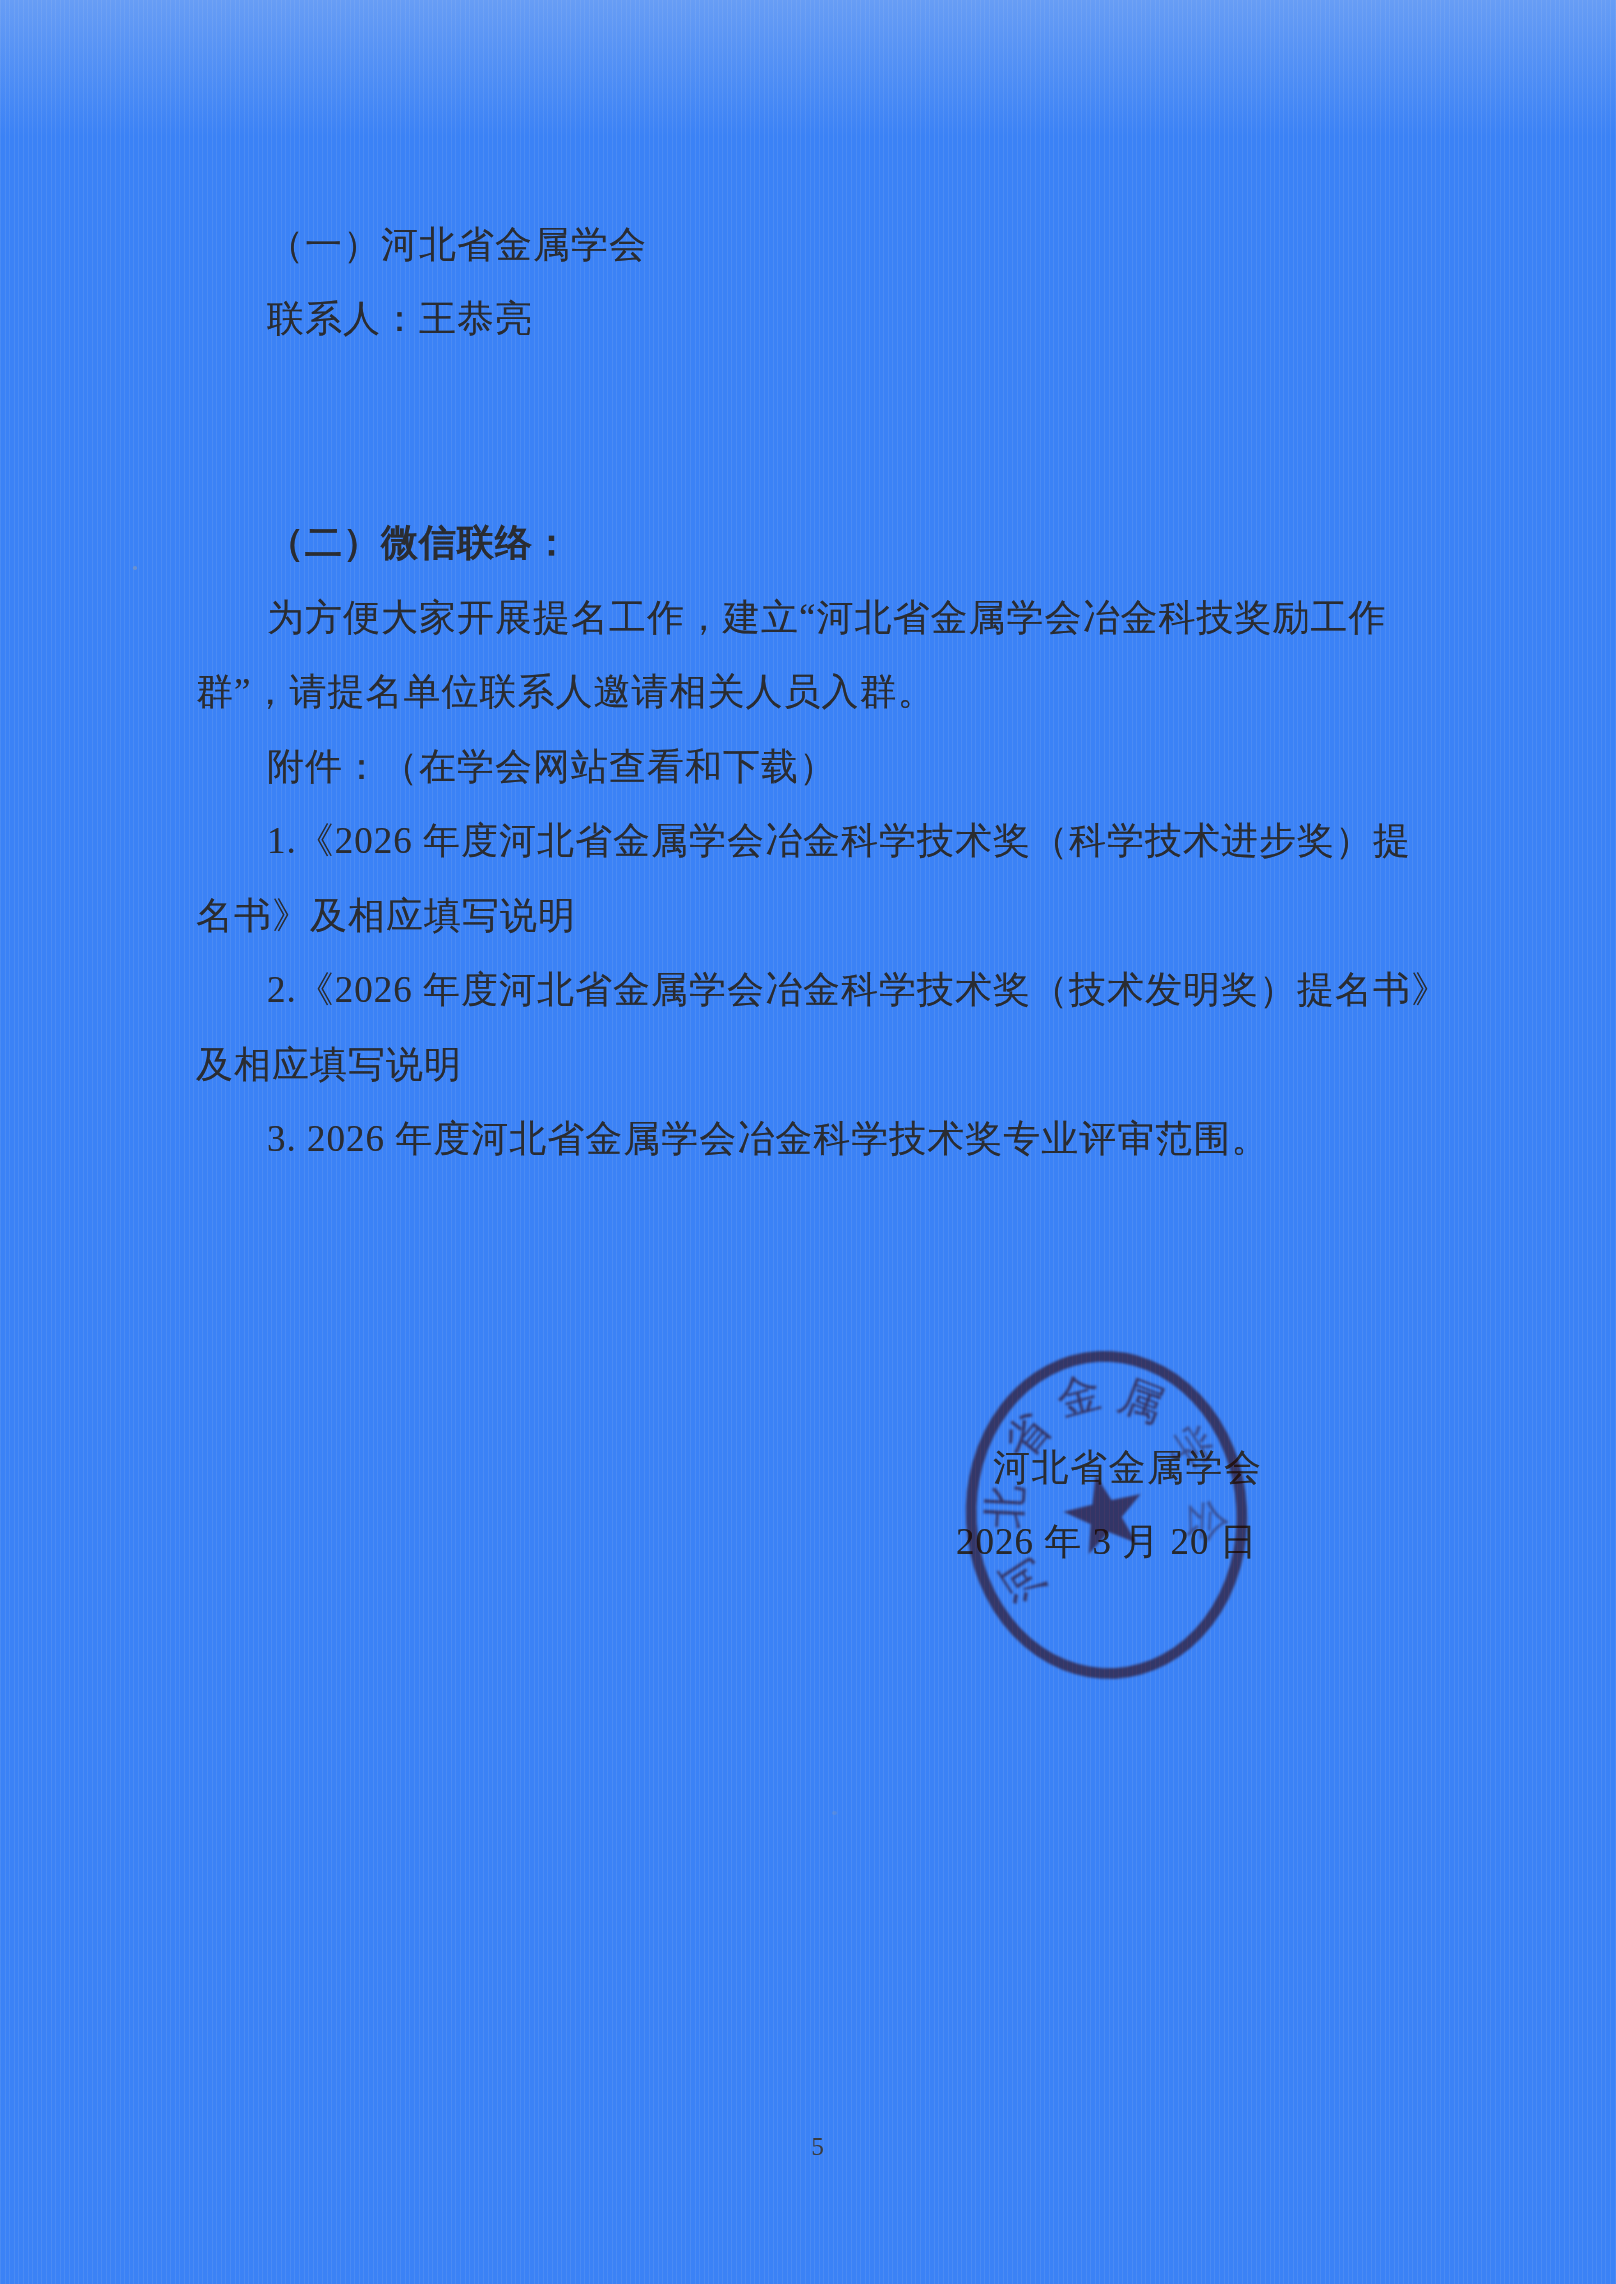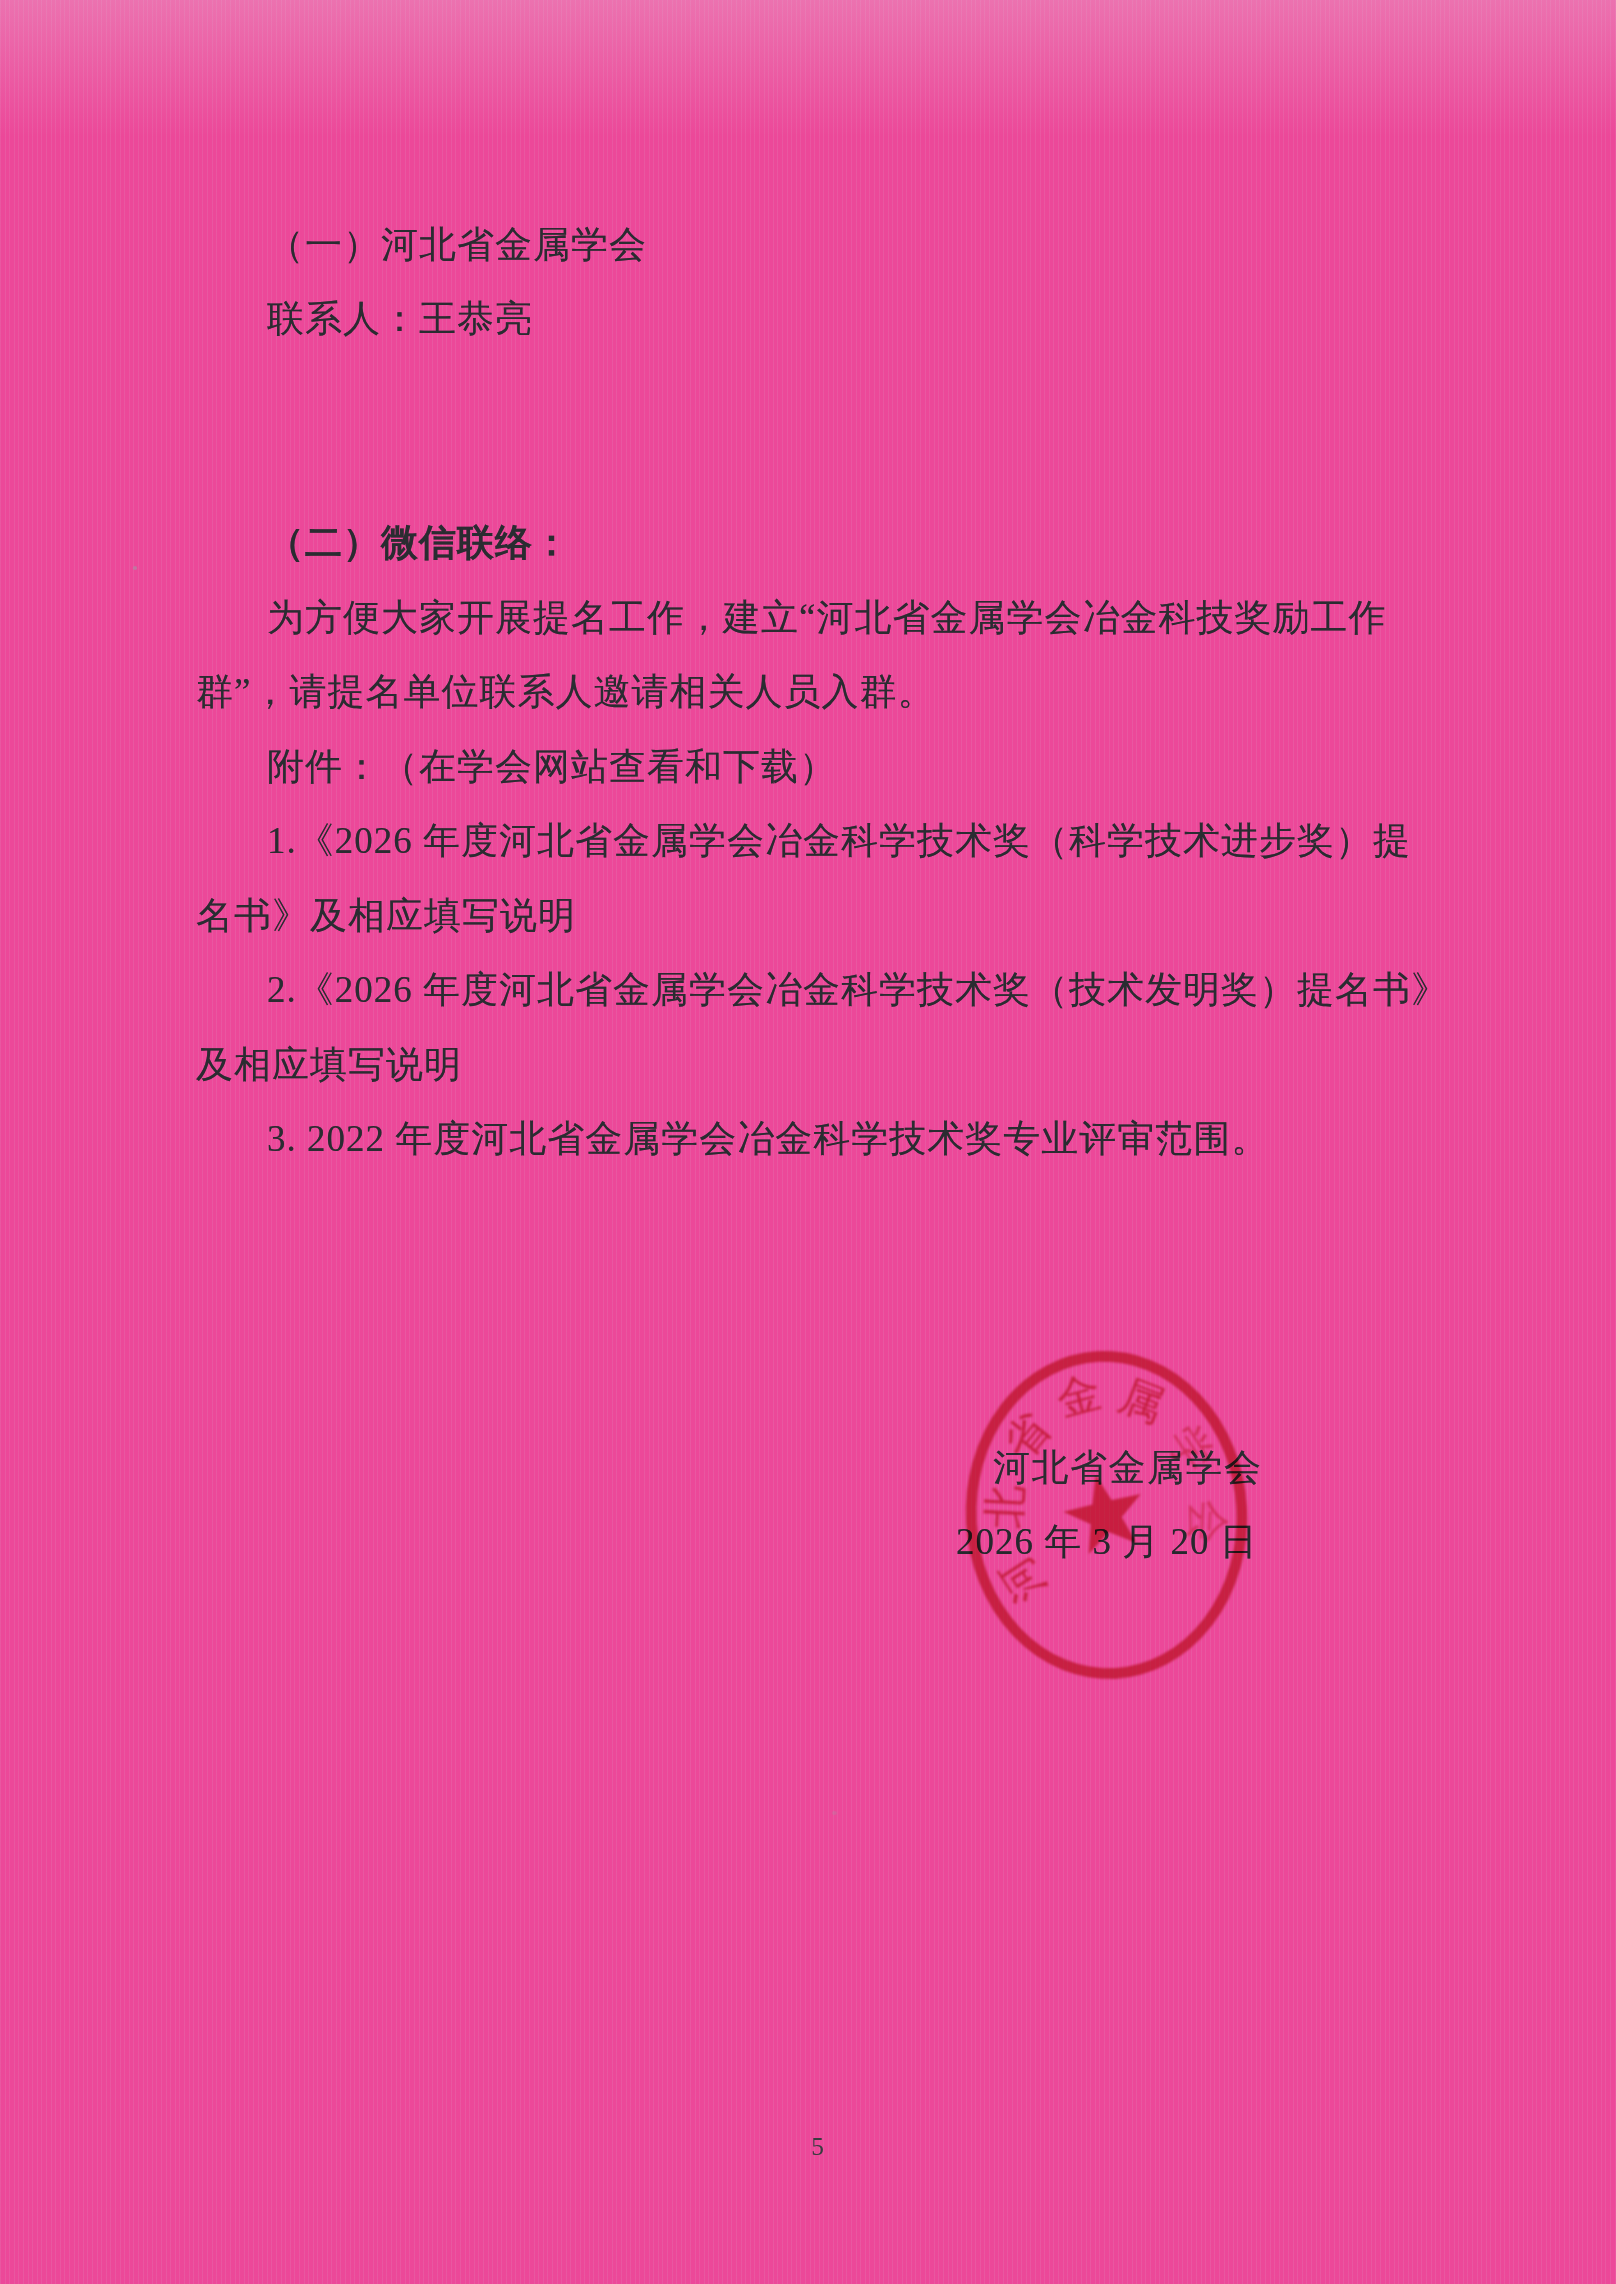--- a/index.html
+++ b/index.html
@@ -4,21 +4,21 @@
 <style>
   html,body{margin:0;padding:0;}
   body{
     width:1617px;height:2284px;
     background:#f6f7f8;
     font-family:"Liberation Serif","DejaVu Serif",serif;
   }
   .page{
     position:relative;
     width:1617px;height:2284px;
-    background:#ec4899;
+    background:#3b82f6;
     overflow:hidden;
   }
   
   .scan-texture{
     position:absolute;inset:0;
     background:
       repeating-linear-gradient(90deg,
         rgba(210,218,228,0.10) 0px, rgba(210,218,228,0.10) 1px,
         rgba(255,255,255,0) 1px, rgba(255,255,255,0) 4.6px),
       linear-gradient(180deg, rgba(235,238,242,0.25) 0%, rgba(255,255,255,0) 6%);
@@ -82,21 +82,21 @@
   <div class="line indent l1">（一）河北省金属学会</div>
   <div class="line indent l2">联系人：王恭亮</div>
   <div class="line indent l5">（二）微信联络：</div>
   <div class="line indent l6">为方便大家开展提名工作，建立“河北省金属学会冶金科技奖励工作</div>
   <div class="line flush  l7">群”，请提名单位联系人邀请相关人员入群。</div>
   <div class="line indent l8">附件：（在学会网站查看和下载）</div>
   <div class="line indent l9">1.《2026 年度河北省金属学会冶金科学技术奖（科学技术进步奖）提</div>
   <div class="line flush  l10">名书》及相应填写说明</div>
   <div class="line indent l11">2.《2026 年度河北省金属学会冶金科学技术奖（技术发明奖）提名书》</div>
   <div class="line flush  l12">及相应填写说明</div>
-  <div class="line indent l13">3. 2022 年度河北省金属学会冶金科学技术奖专业评审范围。</div>
+  <div class="line indent l13">3. 2026 年度河北省金属学会冶金科学技术奖专业评审范围。</div>
 
   <div class="sig-org">河北省金属学会</div>
   <div class="sig-date">2026 年 3 月 20 日</div>
 
   <div class="seal">
     <svg viewBox="0 0 580 672" xmlns="http://www.w3.org/2000/svg">
       <defs>
         <filter id="soft" x="-10%" y="-10%" width="120%" height="120%">
           <feGaussianBlur stdDeviation="1.6"></feGaussianBlur>
         </filter>

